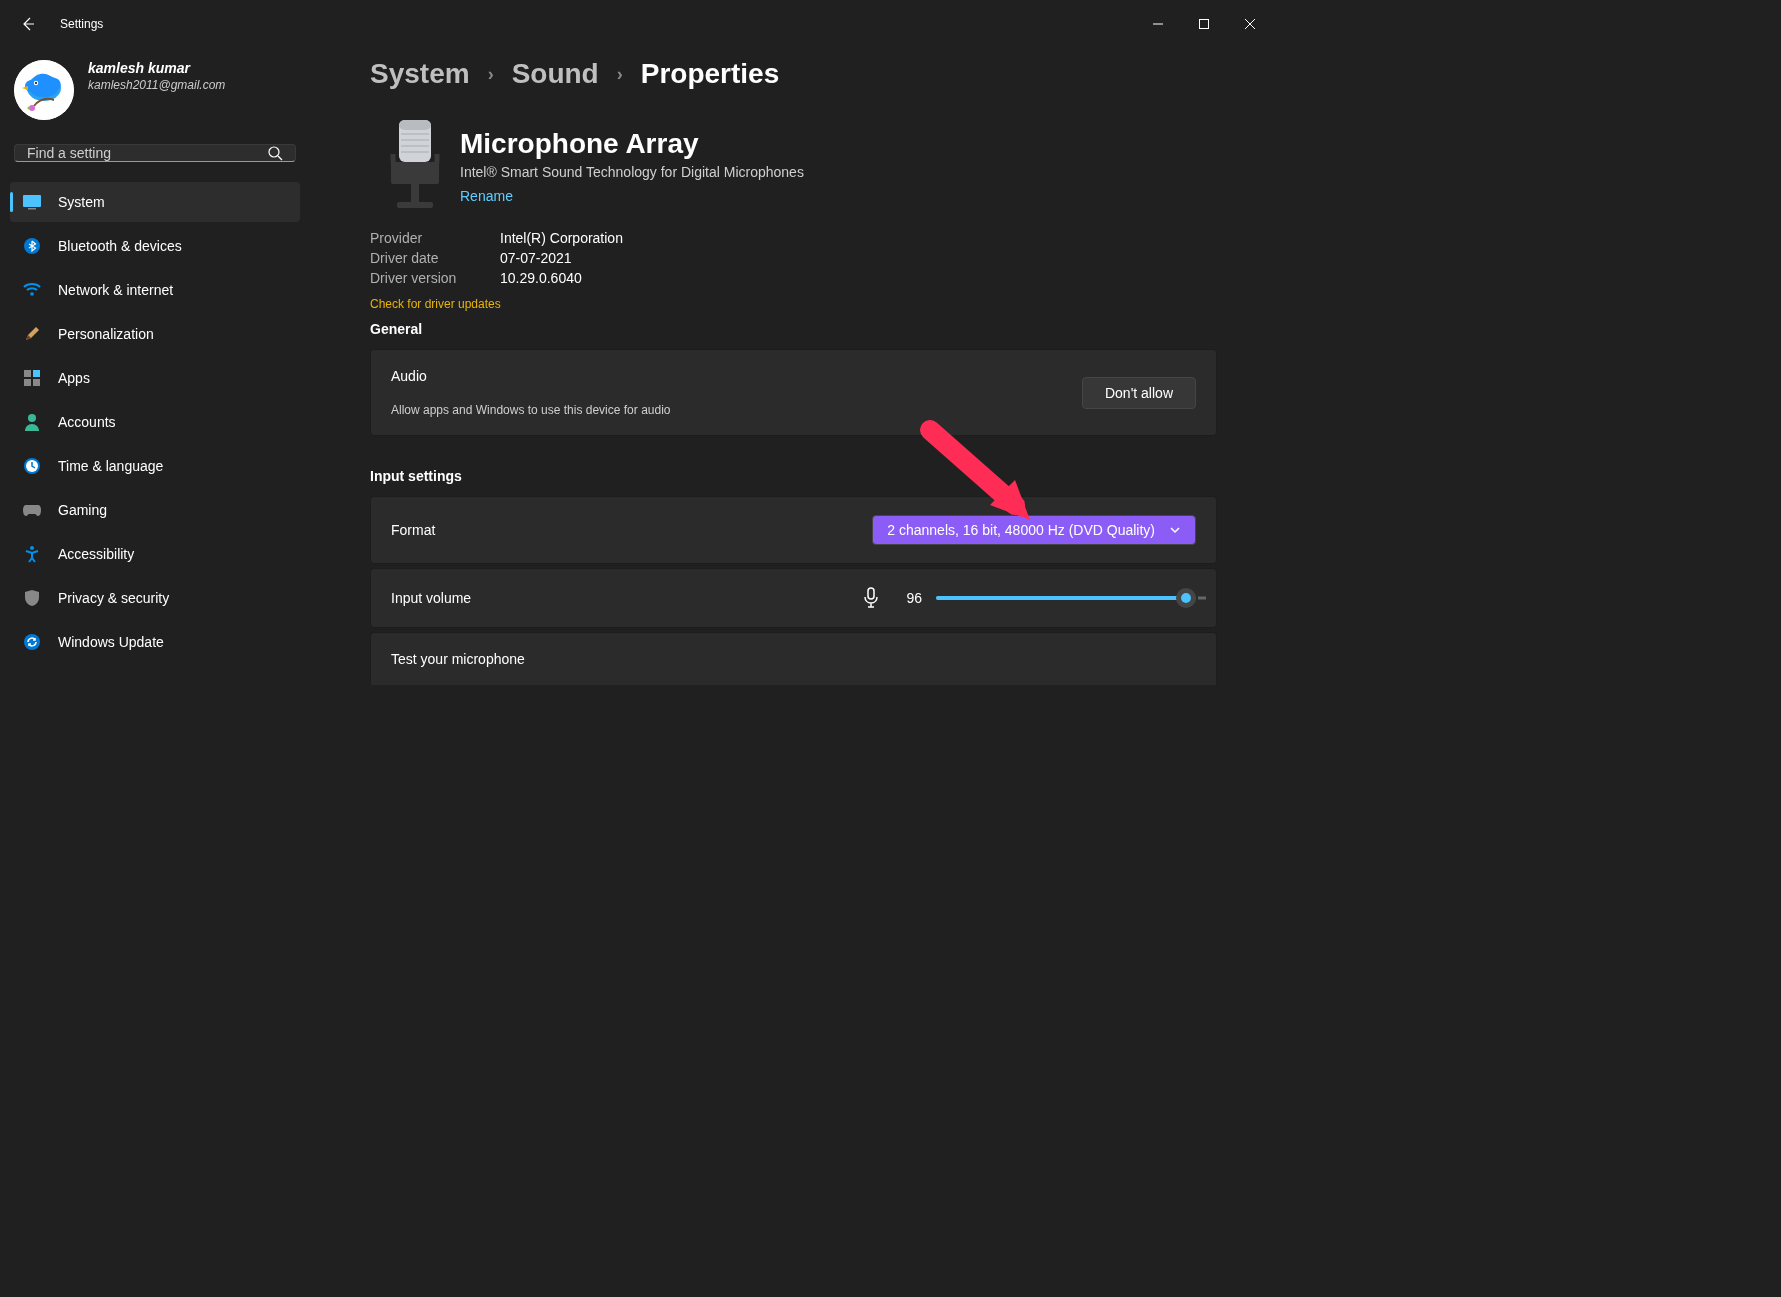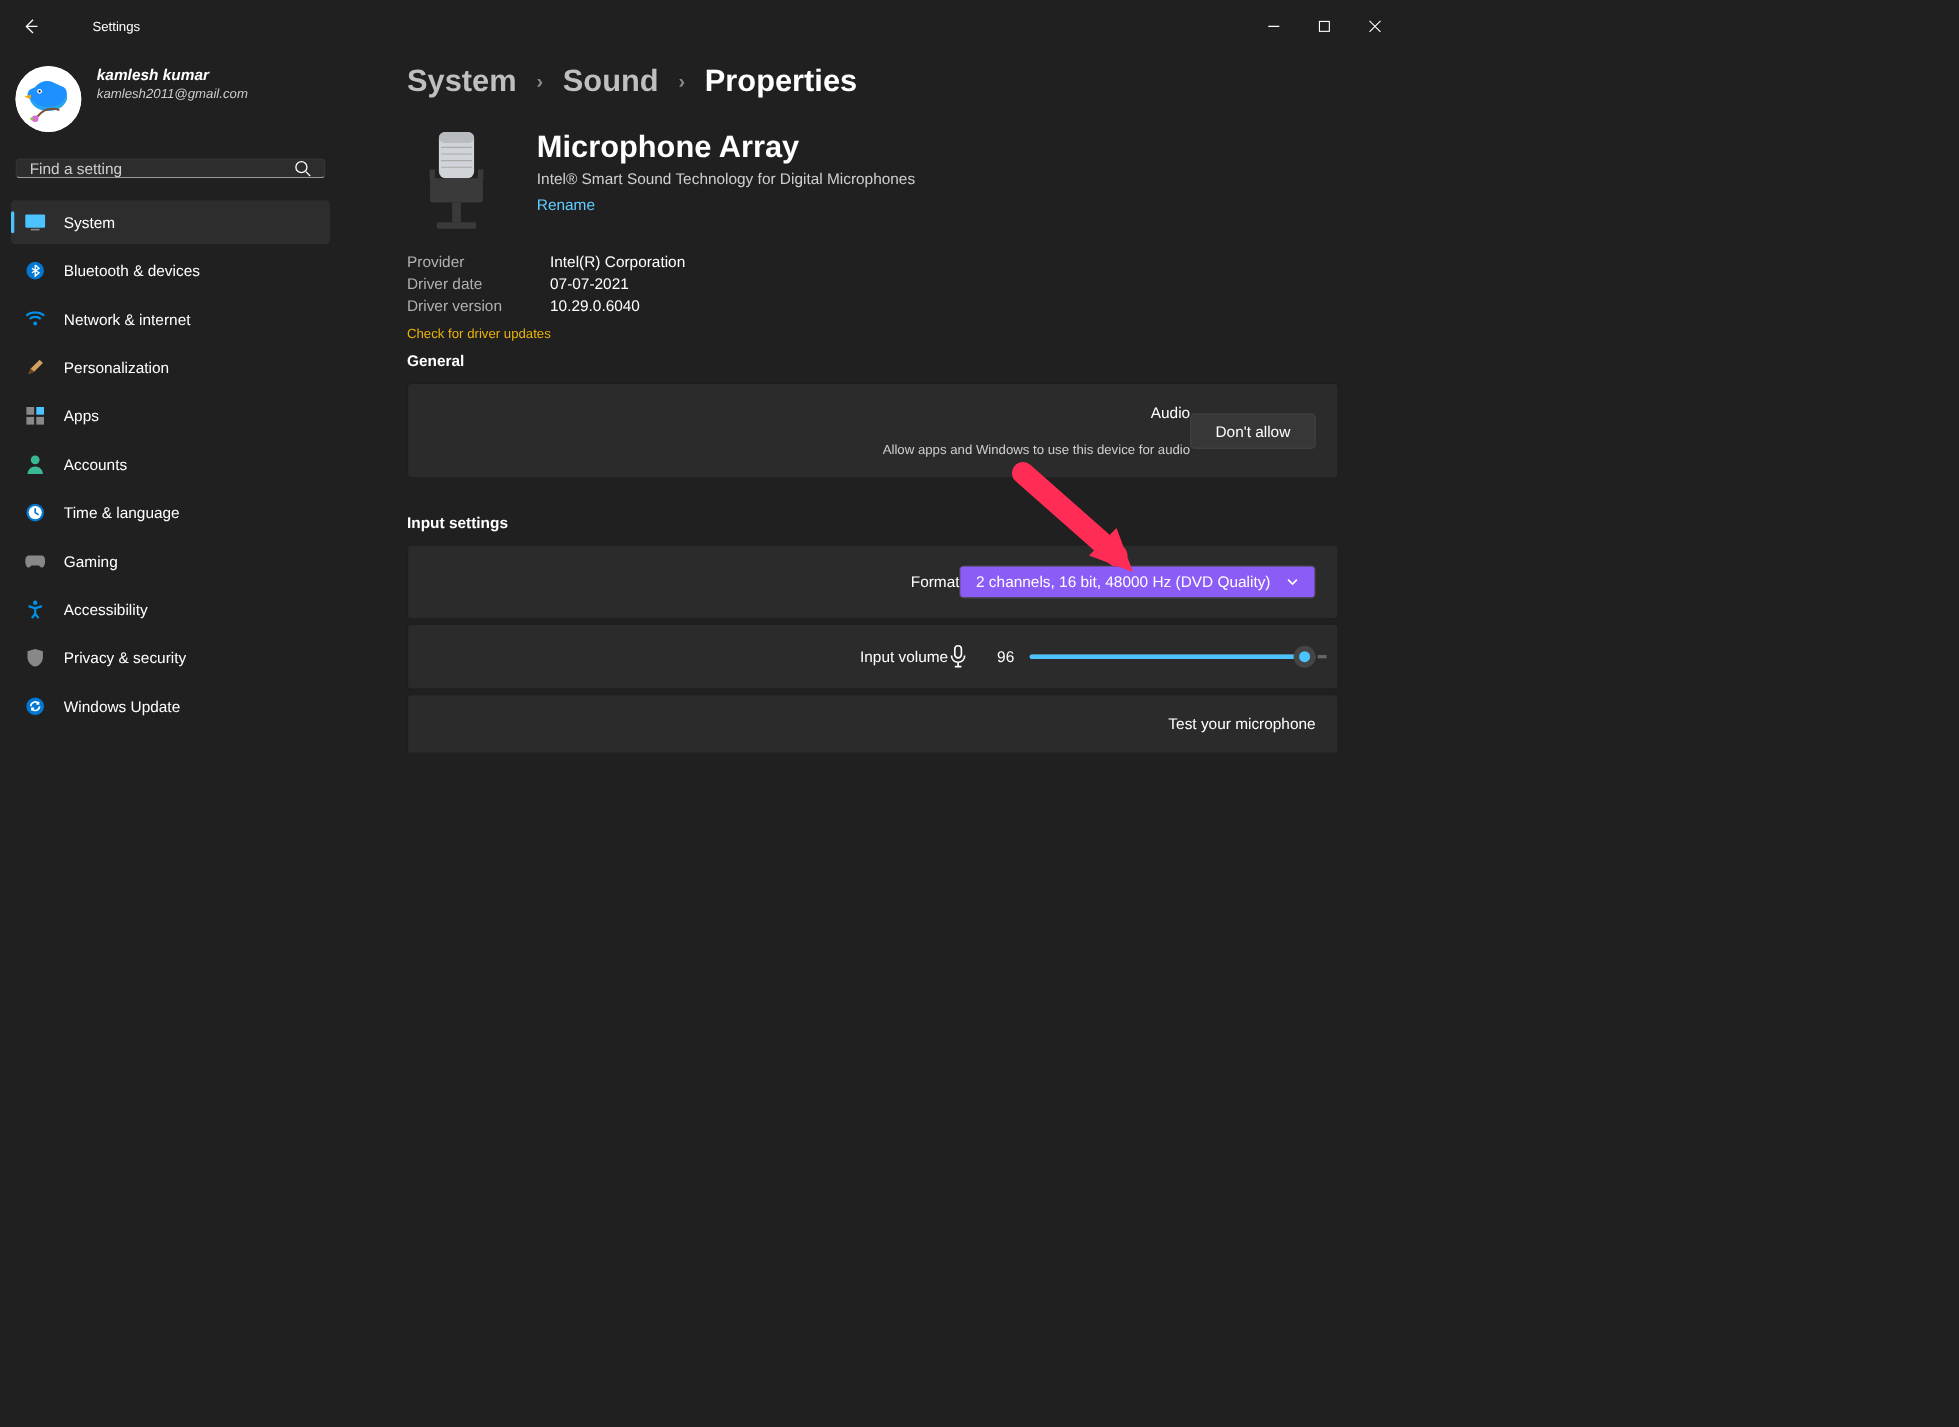--- a/index.html
+++ b/index.html
@@ -1,19 +1,19 @@
 <!DOCTYPE html>
 <html><head>
 <meta charset="utf-8">
 <style>
 * { margin: 0; padding: 0; box-sizing: border-box; font-family: "Segoe UI", -apple-system, sans-serif; }
 body { background: #202020; color: #ffffff; width: 1281px; height: 933px; overflow: hidden; position: relative; }
 
 
-.titlebar { height: 48px; display: flex; align-items: center; padding: 0 8px; gap: 24px; }
+.titlebar { height: 48px; display: flex; align-items: center; padding: 0 8px; }
 .back-btn { width: 40px; height: 40px; display: flex; align-items: center; justify-content: center; cursor: pointer; }
 .app-title { font-size: 12px; margin-left: 12px; color: #ffffff; }
 .titlebar-right { margin-left: auto; display: flex; gap: 0; }
 .win-btn { width: 46px; height: 32px; display: flex; align-items: center; justify-content: center; cursor: pointer; }
 
 
 .sidebar { position: absolute; left: 0; top: 48px; width: 310px; height: calc(100% - 48px); padding: 8px 10px 0 10px; }
 .profile { display: flex; align-items: flex-start; gap: 14px; padding: 4px 4px 20px 4px; font-style: italic; }
 .avatar { width: 60px; height: 60px; border-radius: 50%; background: #fff; display: flex; align-items: center; justify-content: center; overflow: hidden; }
 .avatar svg { display: block; }
@@ -30,34 +30,34 @@
 
 
 .main { position: absolute; left: 310px; top: 48px; right: 4px; bottom: 0; padding: 10px 60px 0 60px; overflow-y: auto; }
 .main::-webkit-scrollbar { width: 4px; }
 .main::-webkit-scrollbar-thumb { background: #555; border-radius: 2px; }
 .breadcrumb { display: flex; align-items: center; gap: 18px; font-size: 28px; font-weight: 600; margin-bottom: 28px; }
 .breadcrumb .crumb { color: #bfbfbf; cursor: pointer; }
 .breadcrumb .crumb.current { color: #fff; }
 .breadcrumb .chev { color: #888; font-size: 18px; }
 
-.device-header { display: flex; gap: 28px; align-items: flex-start; margin-bottom: 16px; }
+.device-header { display: flex; align-items: center; margin-bottom: 16px; }
 .device-icon { width: 90px; height: 96px; display: flex; align-items: center; justify-content: center; }
 .device-title { font-size: 28px; font-weight: 600; }
 .device-sub { font-size: 14px; color: #cfcfcf; margin-top: 4px; }
 .rename-link { color: #60cdff; font-size: 14px; margin-top: 8px; cursor: pointer; display: inline-block; }
 
 .meta-grid { display: grid; grid-template-columns: 120px auto; column-gap: 10px; row-gap: 4px; font-size: 14px; margin-bottom: 8px; }
 .meta-label { color: #b0b0b0; }
 .driver-link { color: #eab308; font-size: 12px; cursor: pointer; margin-bottom: 10px; display: inline-block; }
 
 .section-title { font-size: 14px; font-weight: 600; margin-bottom: 12px; }
 
 .card { background: #2b2b2b; border: 1px solid #1d1d1d; border-radius: 4px; padding: 18px 20px; margin-bottom: 4px; display: flex; align-items: center; }
-.card-text { flex: 1; text-align: right; }
+.card-text { flex: 1; }
 .card-text .t1 { font-size: 14px; }
 .card-text .t2 { font-size: 12px; color: #cfcfcf; margin-top: 19px; }
 .btn { background: #373737; border: 1px solid #454545; border-radius: 4px; padding: 7px 22px; font-size: 14px; color: #fff; cursor: pointer; }
 
 .dropdown { background: #8b5cf6; border: 1px solid #454545; border-radius: 4px; padding: 6px 14px; font-size: 14px; color: #fff; display: flex; align-items: center; gap: 14px; cursor: pointer; min-width: 310px; }
 
 .volume-row { display: flex; align-items: center; gap: 14px; flex: 0 0 auto; }
 .vol-value { font-size: 14px; width: 28px; text-align: right; }
 .slider { width: 260px; height: 4px; background: #666; border-radius: 2px; position: relative; cursor: pointer; }
 .slider-fill { position: absolute; left: 0; top: 0; bottom: 0; width: 96%; background: #4cc2ff; border-radius: 2px; }

